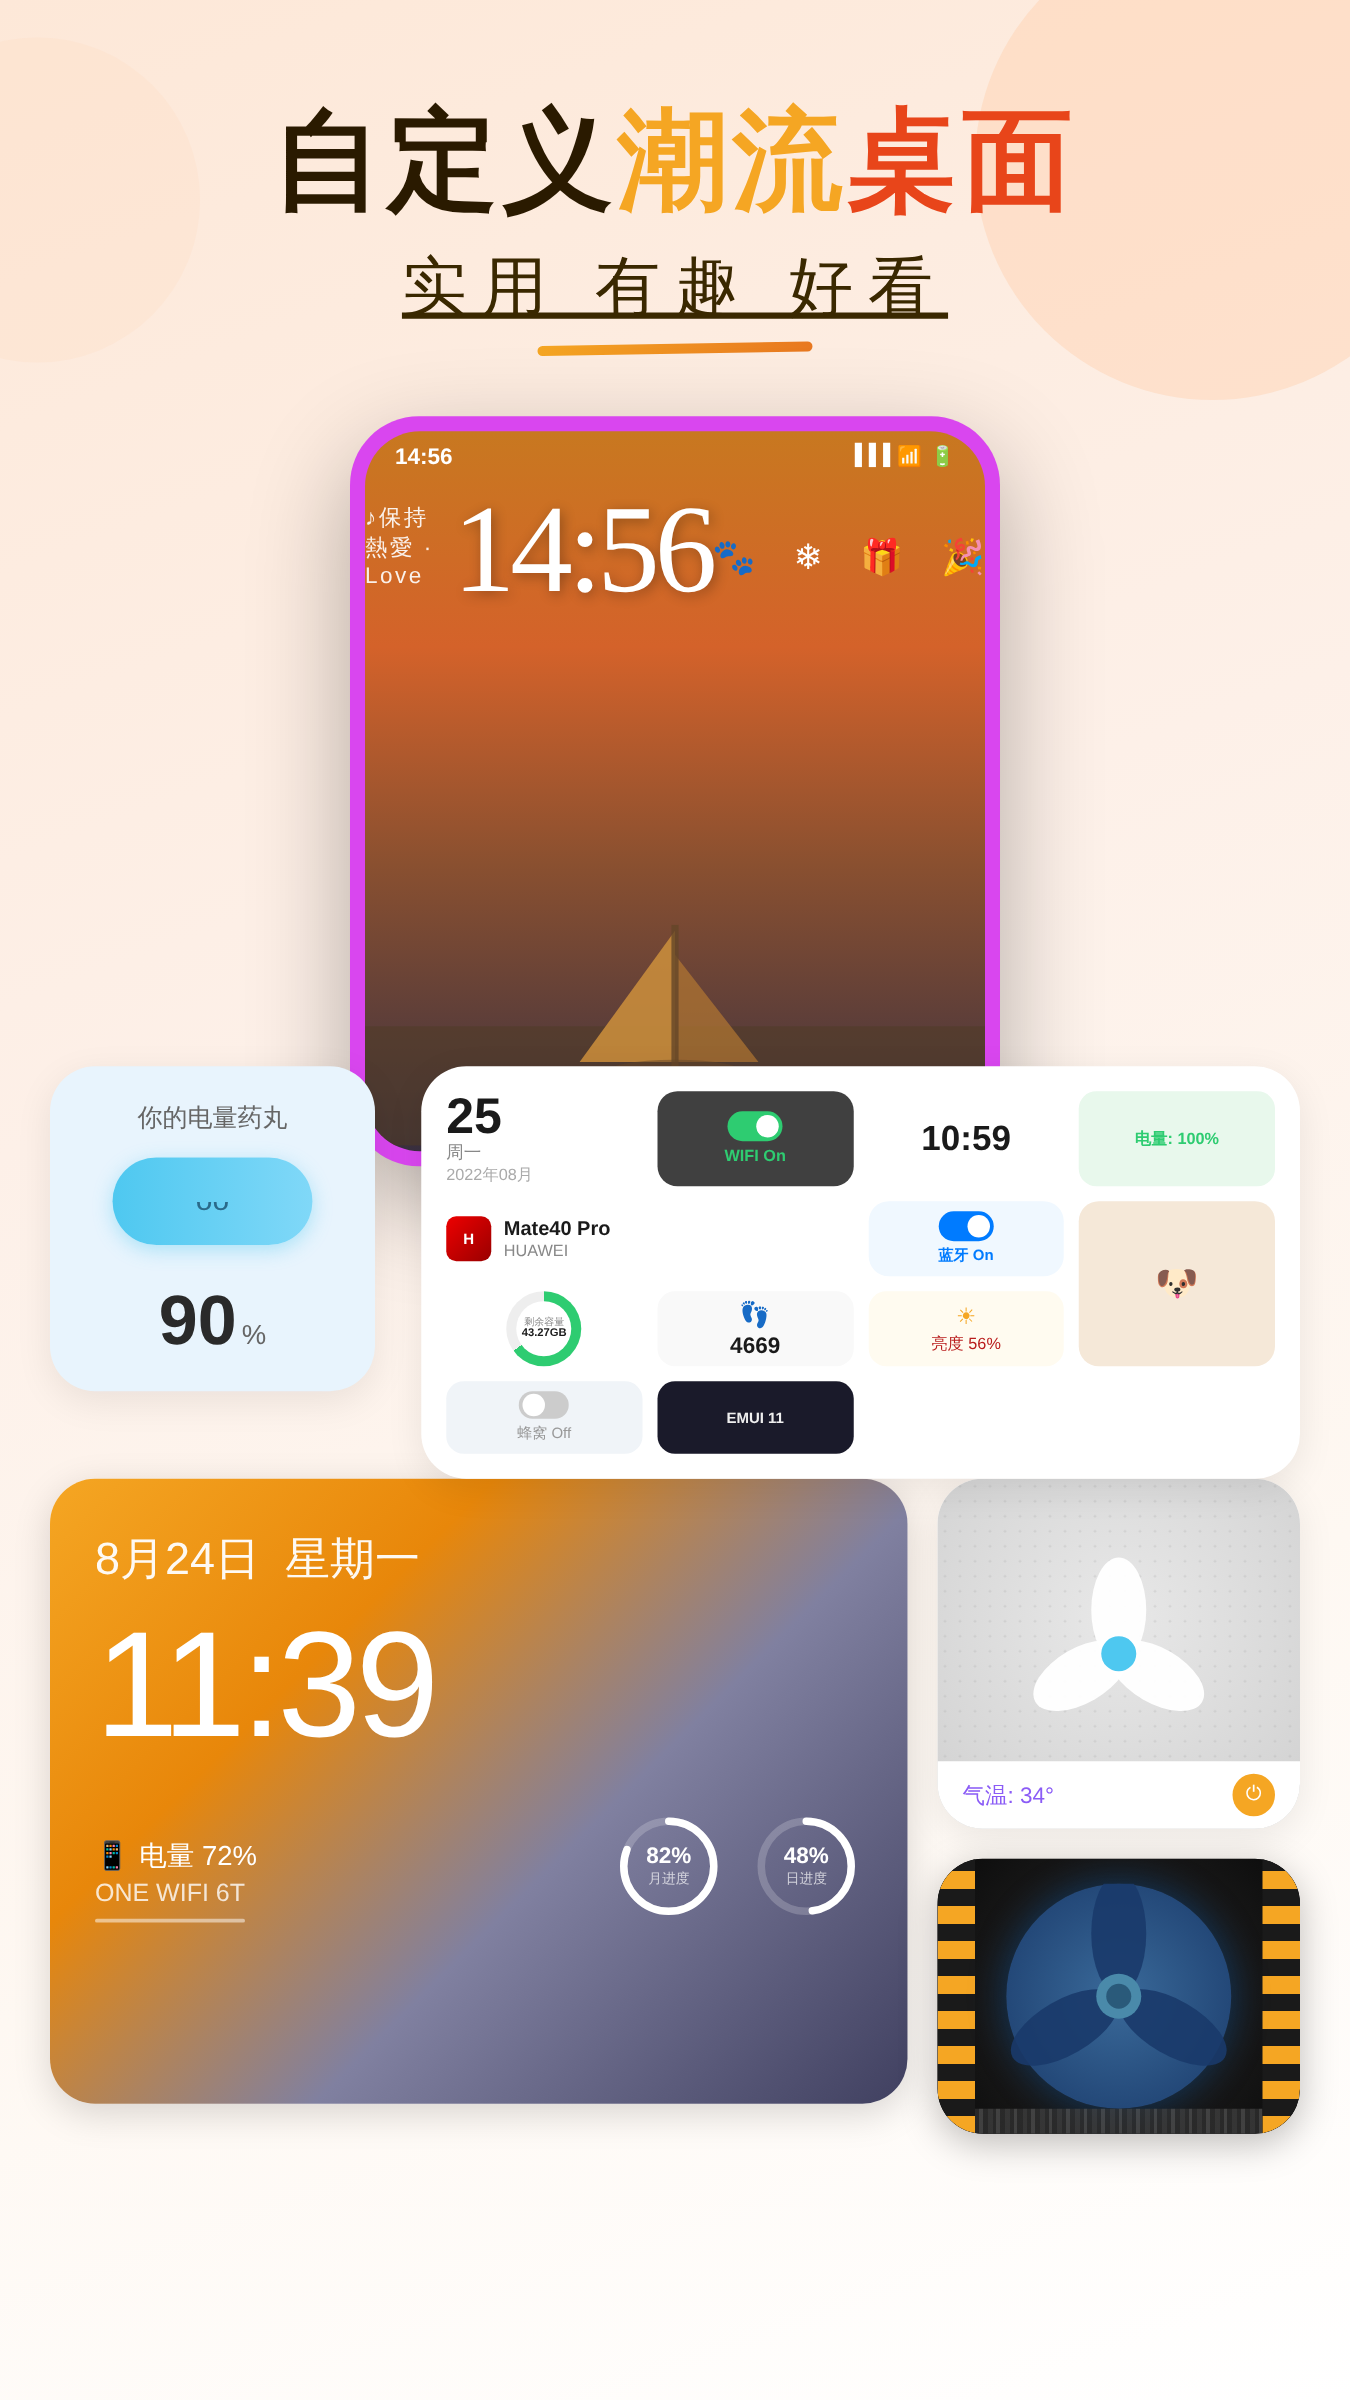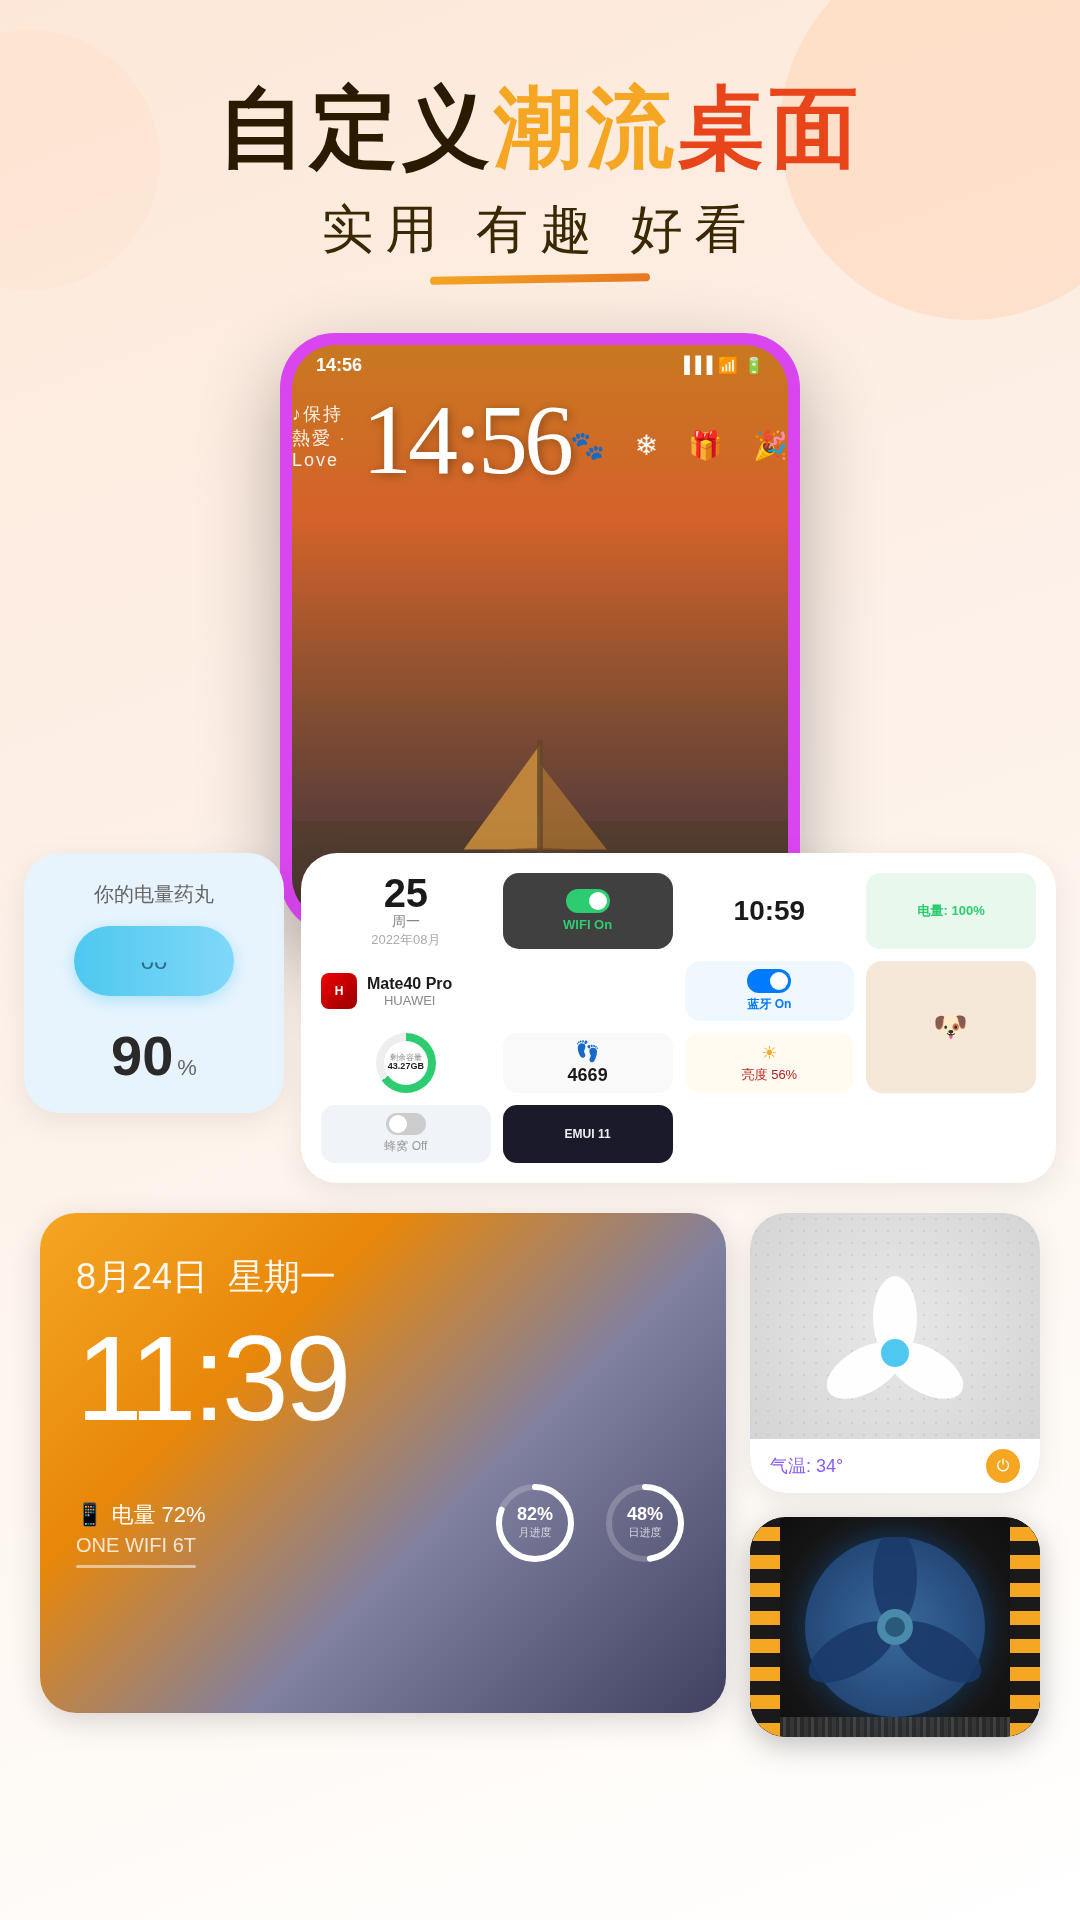--- a/index.html
+++ b/index.html
@@ -47,20 +47,21 @@
     .header-title .black { color: #2a1a00; }
     .header-title .orange { color: #f5a623; }
     .header-title .red { color: #e8451a; }
 
     .header-subtitle {
       font-size: 52px;
       color: #3a2800;
       font-weight: 500;
       letter-spacing: 12px;
       margin-top: 18px;
+      text-decoration: underline;
     }
     .underline-decoration {
       width: 220px;
       height: 8px;
       background: linear-gradient(90deg, #f5a623, #e87820);
       border-radius: 4px;
       margin: 10px auto 0;
       transform: rotate(-1deg);
     }
 
@@ -133,25 +134,24 @@
       position: absolute;
       bottom: 0; left: 0; right: 0;
       height: 200px;
     }
 
     
     .widgets-area {
       position: relative;
       z-index: 2;
       margin-top: -80px;
-      padding: 0 24px;
-      display: flex;
-      gap: 17px;
+      padding: 0 40px;
+      display: flex;
+      gap: 37px;
       align-items: flex-start;
-      text-align: center;
     }
 
     
     .widget-battery {
       background: #e8f4fd;
       border-radius: 36px;
       padding: 28px 24px 24px;
       width: 260px;
       min-height: 260px;
       box-shadow: 0 8px 30px rgba(0,0,0,0.08);
@@ -359,21 +359,20 @@
       justify-content: center;
       padding: 6px;
     }
     .brightness-icon { font-size: 18px; color: #f5a623; margin-bottom: 2px; }
     .brightness-value { font-size: 13px; color: #b91c1c; }
 
     
     .bottom-widgets {
       display: flex;
       gap: 24px;
-      margin-top: 30px;
       padding: 0 40px;
       align-items: flex-start;
     }
 
     
     .widget-clock {
       flex: 1;
       background: linear-gradient(135deg, #f5a623 0%, #e8870a 30%, #8080a0 60%, #404060 100%);
       border-radius: 36px;
       padding: 40px 36px 36px;

